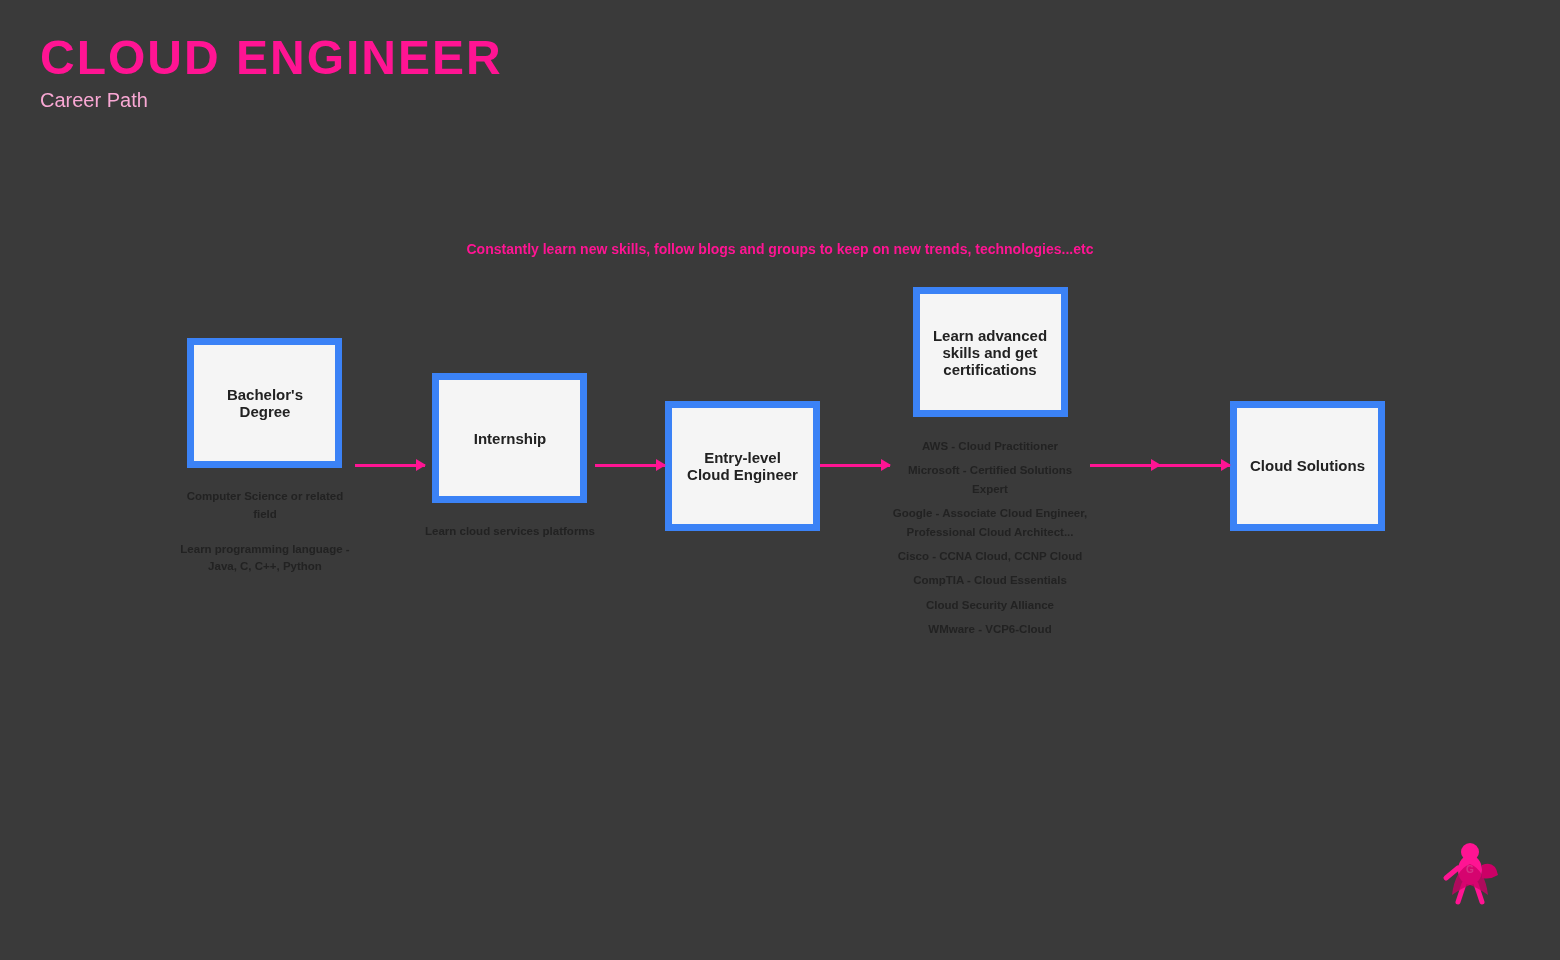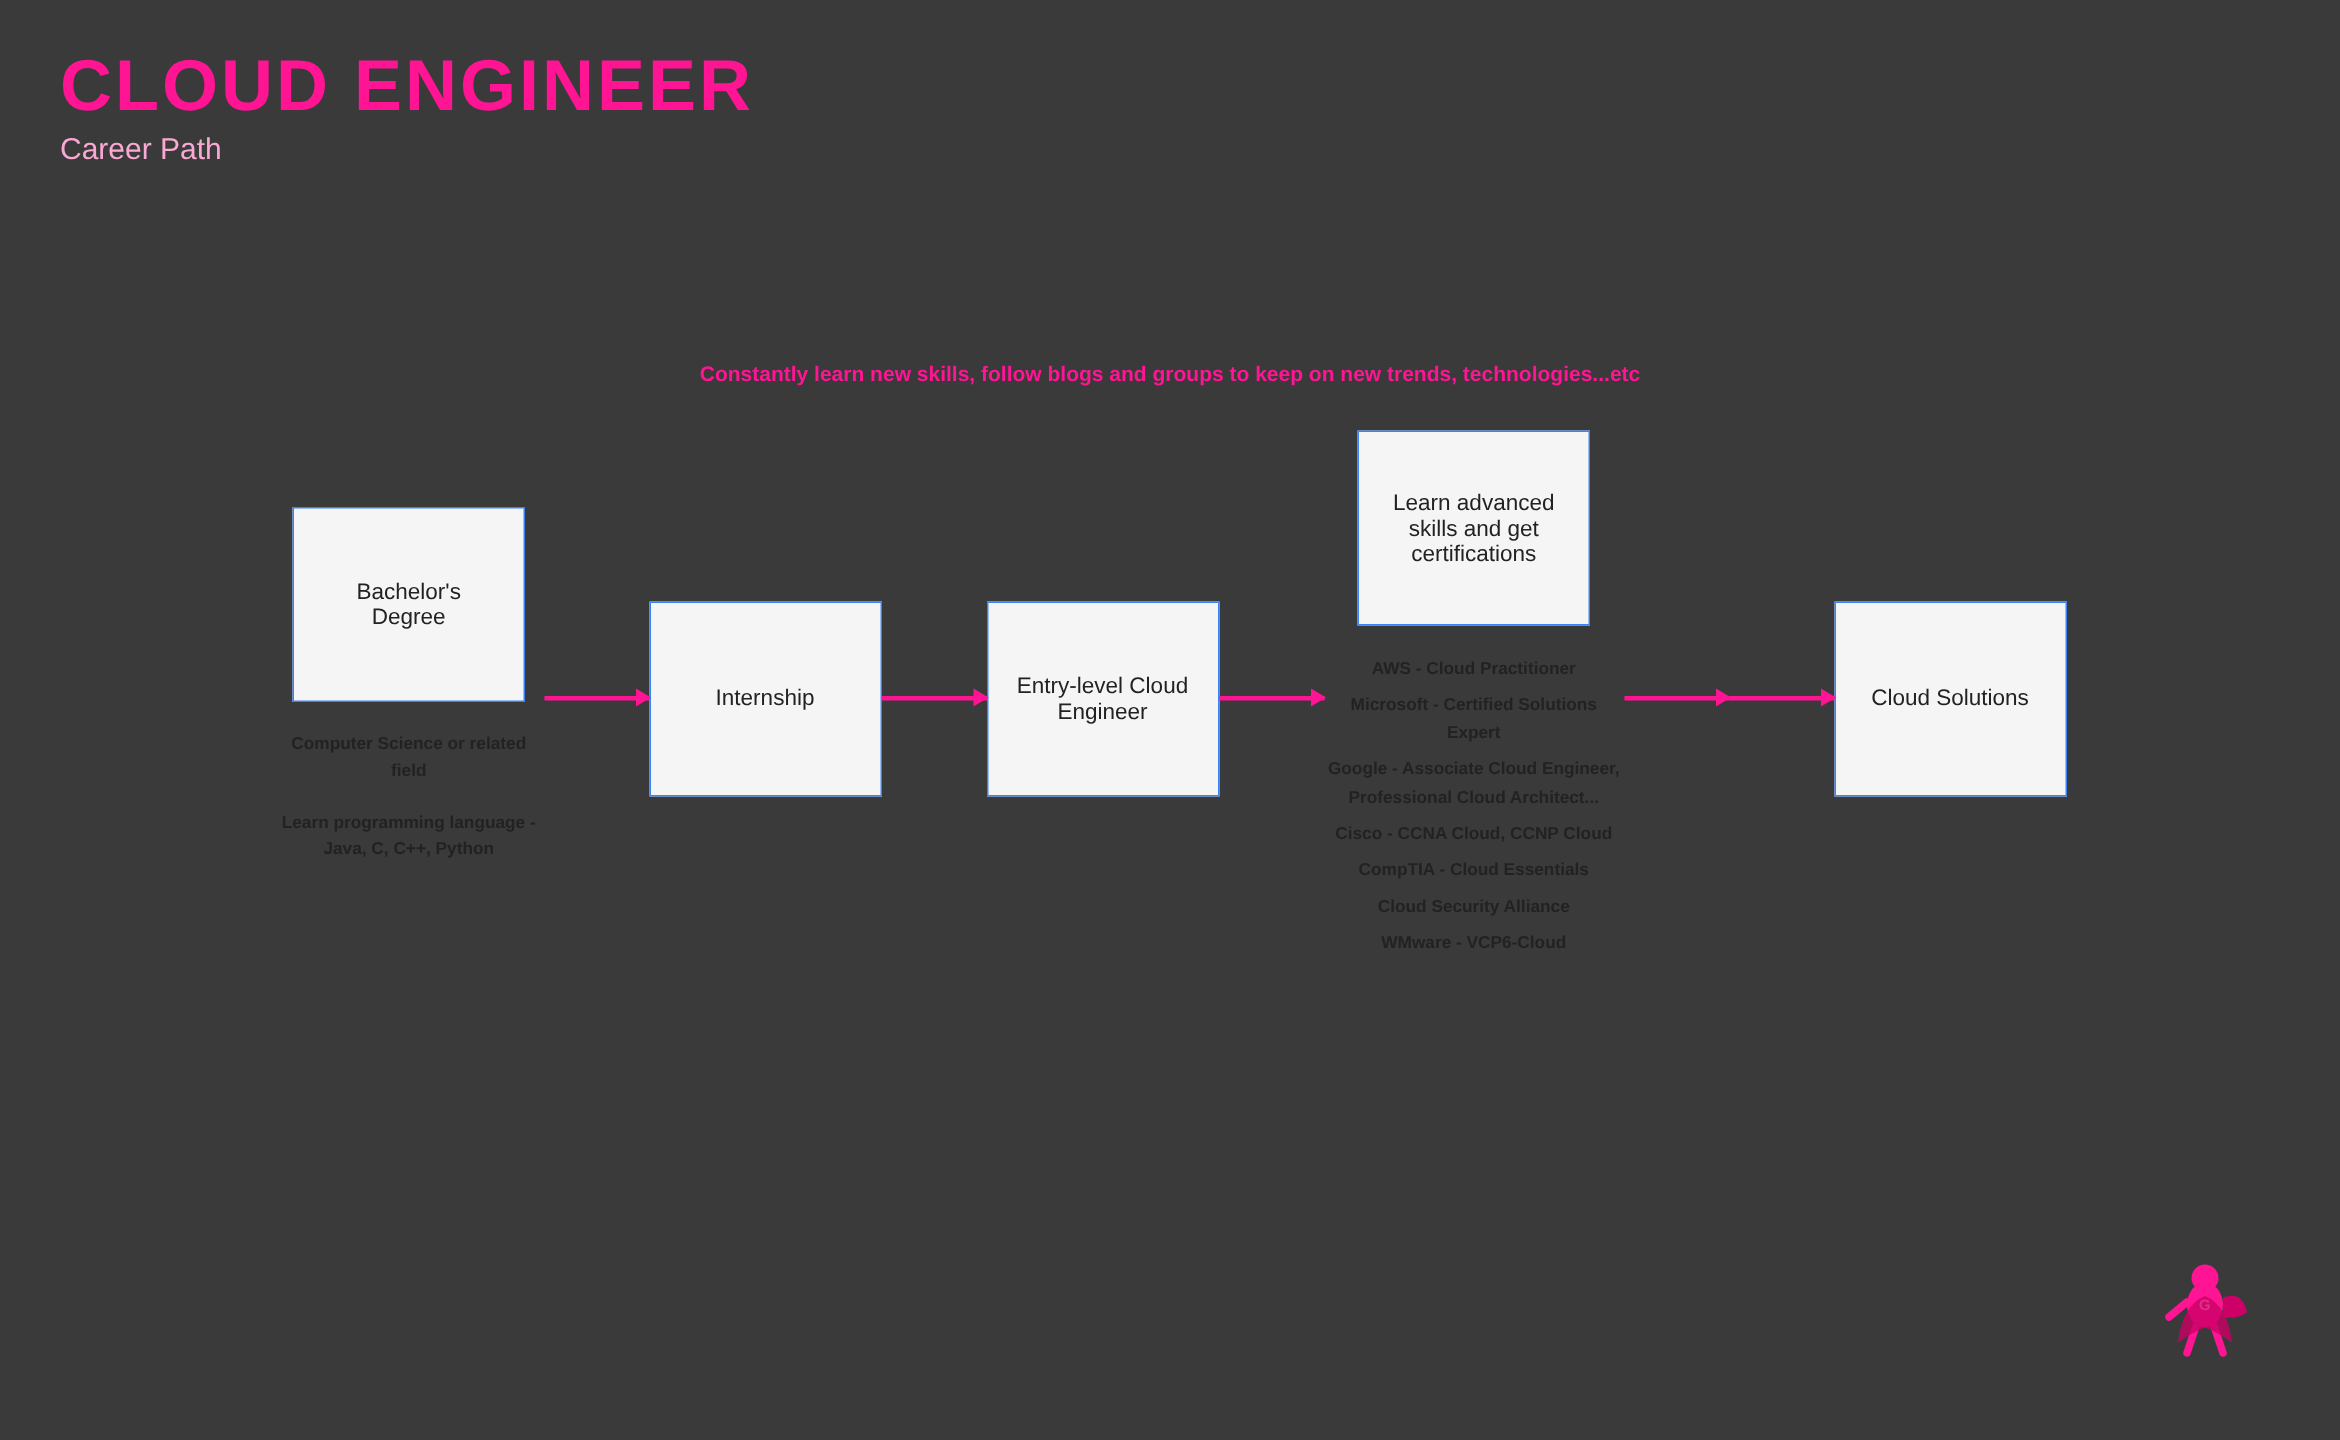--- a/index.html
+++ b/index.html
@@ -55,29 +55,29 @@
       gap: 0;
     }
 
     .step-wrapper {
       display: flex;
       align-items: center;
     }
 
     .step-box {
       background-color: #f5f5f5;
-      border: 1px solid #3b82f6;
+      border: 7px solid #3b82f6;
       width: 155px;
       height: 130px;
       display: flex;
       align-items: center;
       justify-content: center;
       text-align: center;
       font-size: 15px;
-      font-weight: 400;
+      font-weight: 700;
       color: #222;
       padding: 10px;
       flex-shrink: 0;
     }
 
     .connector {
       width: 70px;
       height: 3px;
       background-color: #ff1493;
       flex-shrink: 0;
@@ -170,20 +170,23 @@
       </div>
     </div>
 
     <div class="connector"></div>
 
     <div class="step-wrapper">
       <div class="step-container">
         <div class="step-box">
           <span>Internship</span>
         </div>
+        <div class="step-notes">
+          <div class="note-item">Learn cloud services platforms</div>
+        </div>
       </div>
     </div>
 
     <div class="connector"></div>
 
     <div class="step-wrapper">
       <div class="step-container">
         <div class="step-box">
           <span>Entry-level Cloud Engineer</span>
         </div>

